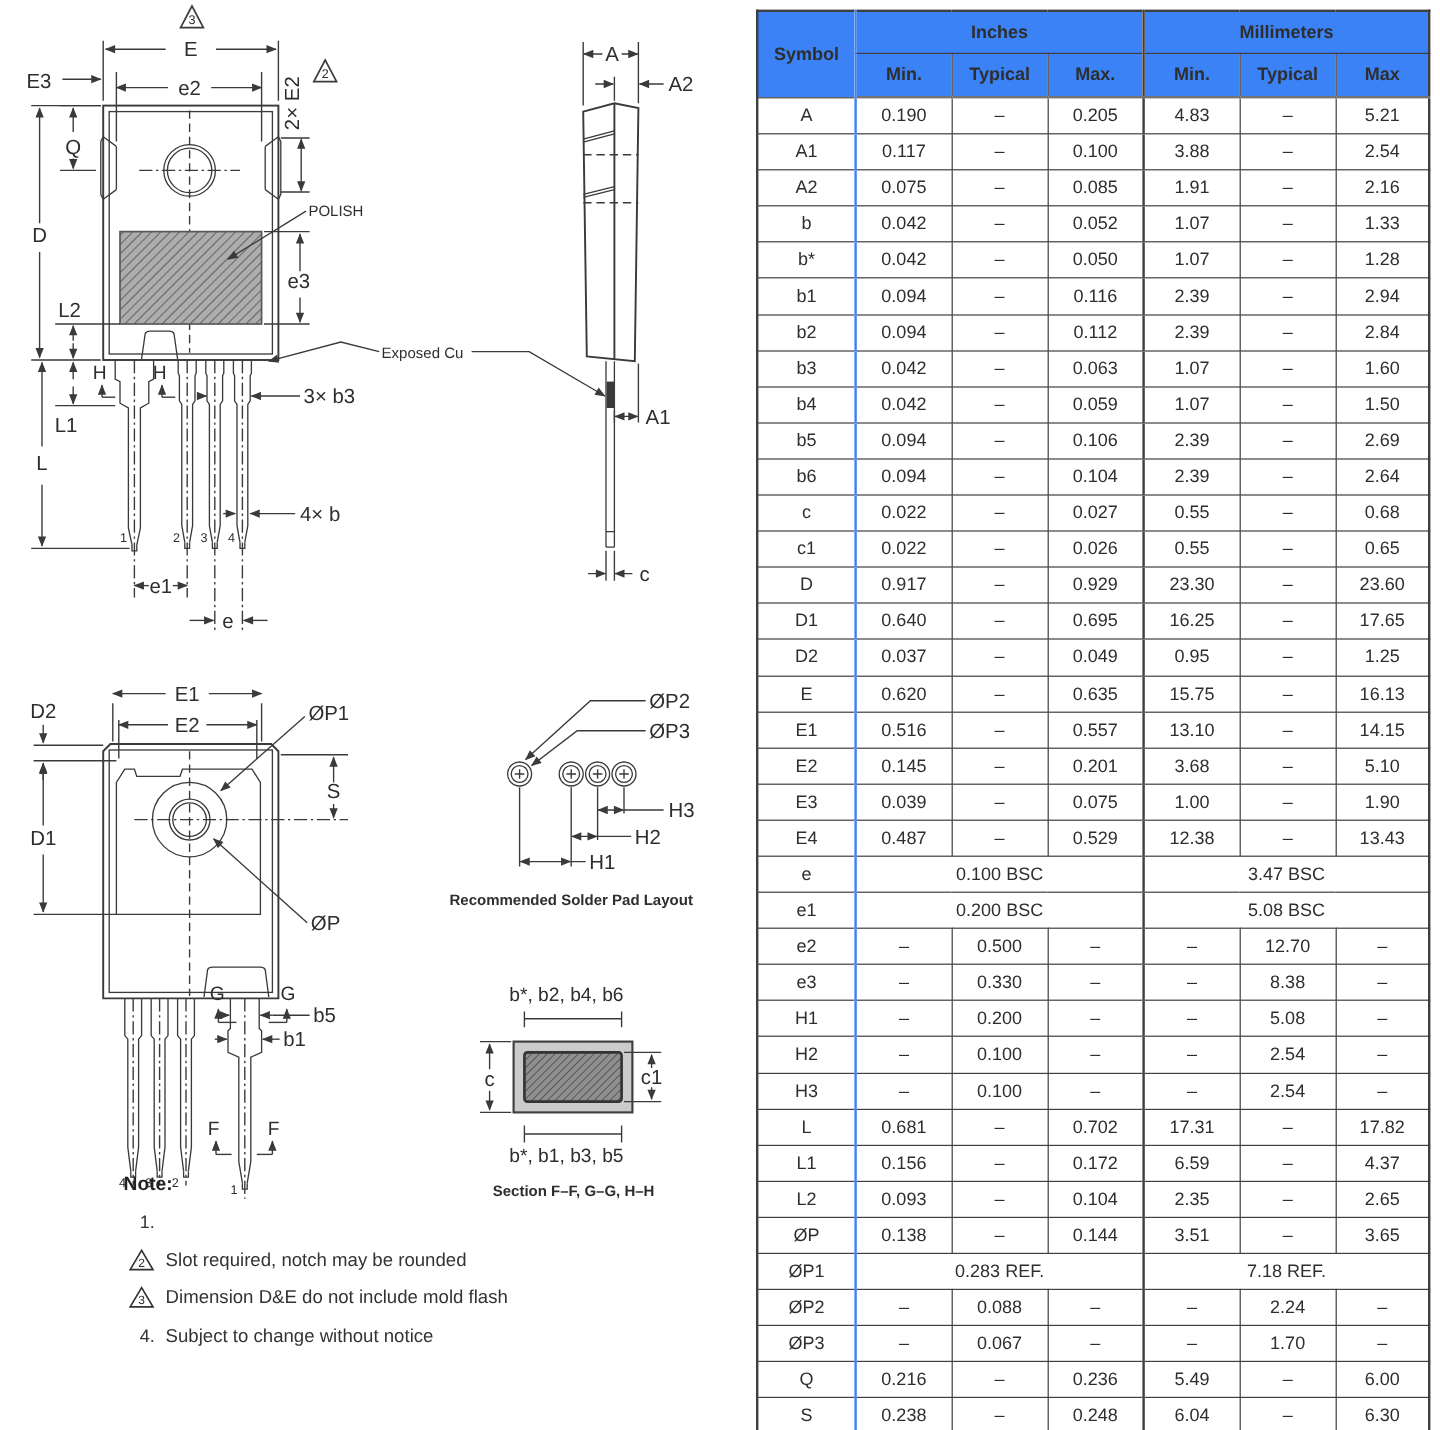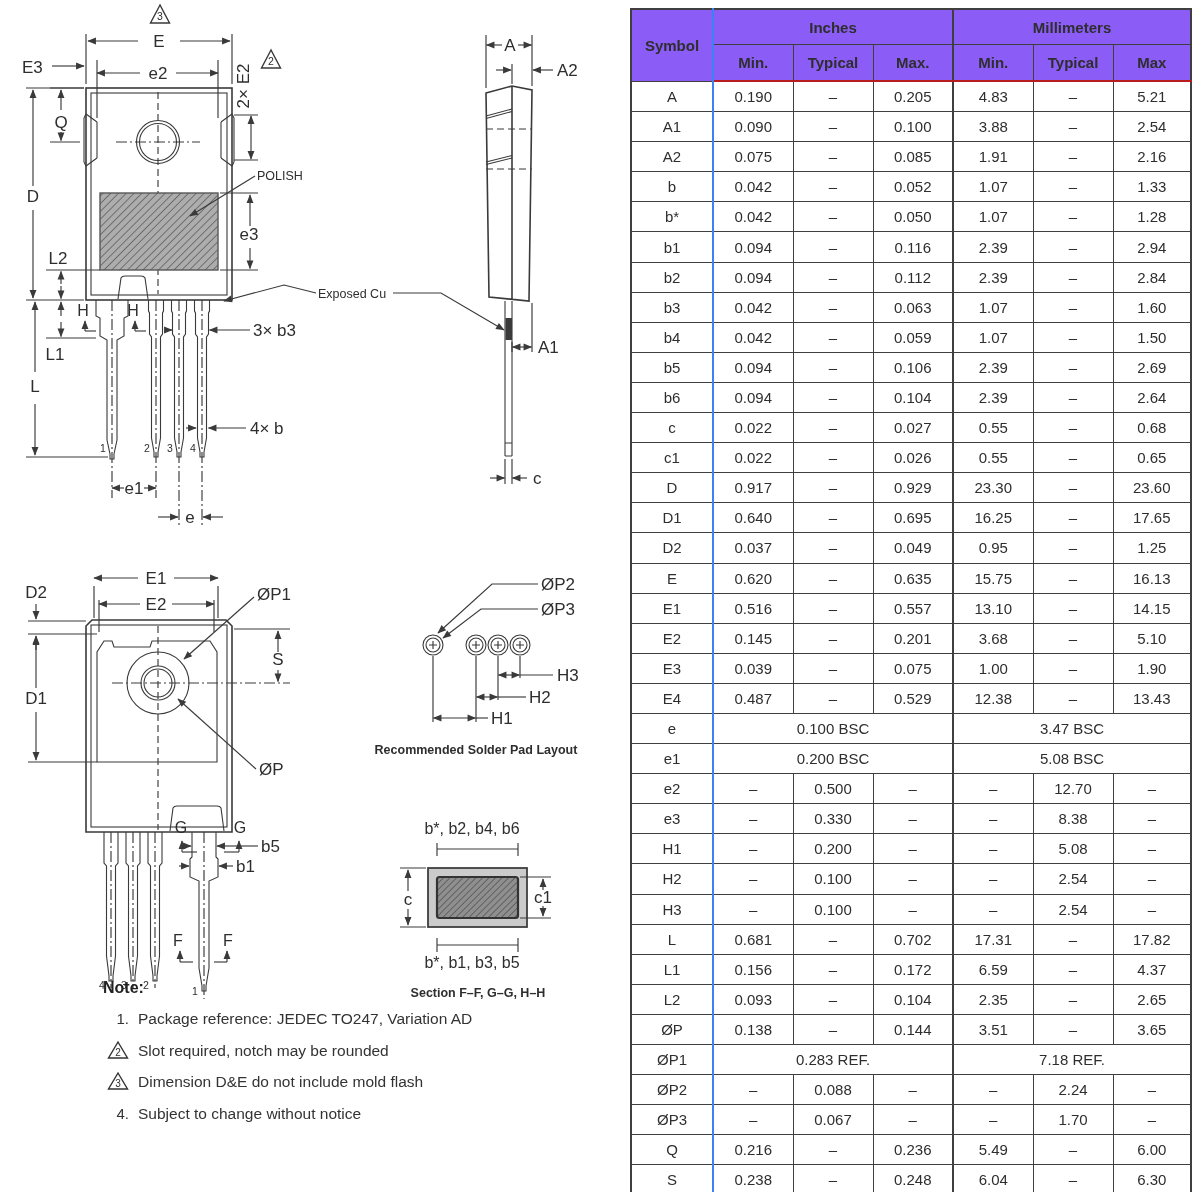--- a/index.html
+++ b/index.html
@@ -17,23 +17,23 @@
   .sm{font-size:12.5px;}
   .pin{font-size:10.5px;}
   .cap{font-size:12.5px;font-weight:bold;}
   .lbl16{font-size:16px;}
   .tri{font-size:10.5px;}
   
   .table-wrap{position:absolute;left:630px;top:8px;}
   table{border-collapse:collapse;table-layout:fixed;width:560px;border:2px solid #3f3f3f;}
   th,td{border:1px solid #3f3f3f;text-align:center;vertical-align:middle;padding:0;overflow:hidden;
         font-size:15px;color:#2e2e2e;}
-  thead th{background:#8b5cf6;font-weight:bold;margin-left:10px;}
+  thead th{background:#3b82f6;font-weight:bold;margin-left:10px;}
   thead tr:first-child th{height:34px;}
-  thead tr:last-child th{height:35px;border-bottom:2px solid #b91c1c;}
+  thead tr:last-child th{height:35px;border-bottom:2px solid #737373;}
   tbody td{height:29.1px;background:#fff;}
   .gsep{border-right:2px solid #3f3f3f;}
   .sym{border-right:2px solid #3b82f6;}
   
   .notes{position:absolute;left:103px;top:979px;width:460px;}
   .notes-title{font-size:16px;font-weight:bold;color:#222;margin-bottom:12px;}
   .note-item{display:flex;align-items:flex-start;margin-bottom:12.5px;font-size:15.5px;color:#333;line-height:19px;}
   .note-marker{display:inline-block;width:26px;flex:0 0 26px;text-align:right;margin-right:9px;font-size:15px;}
   .note-marker svg{display:block;margin-left:auto;margin-top:-1px;}
   .note-text{display:inline-block;}
@@ -379,21 +379,21 @@
             <td class="sym">A</td>
             <td>0.190</td>
             <td>–</td>
             <td class="gsep">0.205</td>
             <td>4.83</td>
             <td>–</td>
             <td>5.21</td>
           </tr>
           <tr>
             <td class="sym">A1</td>
-            <td>0.090</td>
+            <td>0.117</td>
             <td>–</td>
             <td class="gsep">0.100</td>
             <td>3.88</td>
             <td>–</td>
             <td>2.54</td>
           </tr>
           <tr>
             <td class="sym">A2</td>
             <td>0.075</td>
             <td>–</td>
@@ -698,21 +698,20 @@
           </tr>
         </tbody>
     </table>
   </div>
 
   <div class="notes">
     <div class="notes-title">Note:</div>
     <div>
         <div class="note-item">
           <span class="note-marker">1.</span>
-          <span class="note-text">Package reference: JEDEC TO247, Variation AD</span>
         </div>
         <div class="note-item">
           <span class="note-marker">
             <svg width="22" height="20" viewBox="0 0 22 20">
               <polygon points="11,2 1.5,18 20.5,18" fill="none" stroke="#333" stroke-width="1.4"></polygon>
               <text x="11" y="15.5" text-anchor="middle" font-size="10" fill="#333" font-family="Liberation Sans, sans-serif">2</text>
             </svg>
           </span>
           <span class="note-text">Slot required, notch may be rounded</span>
         </div>

